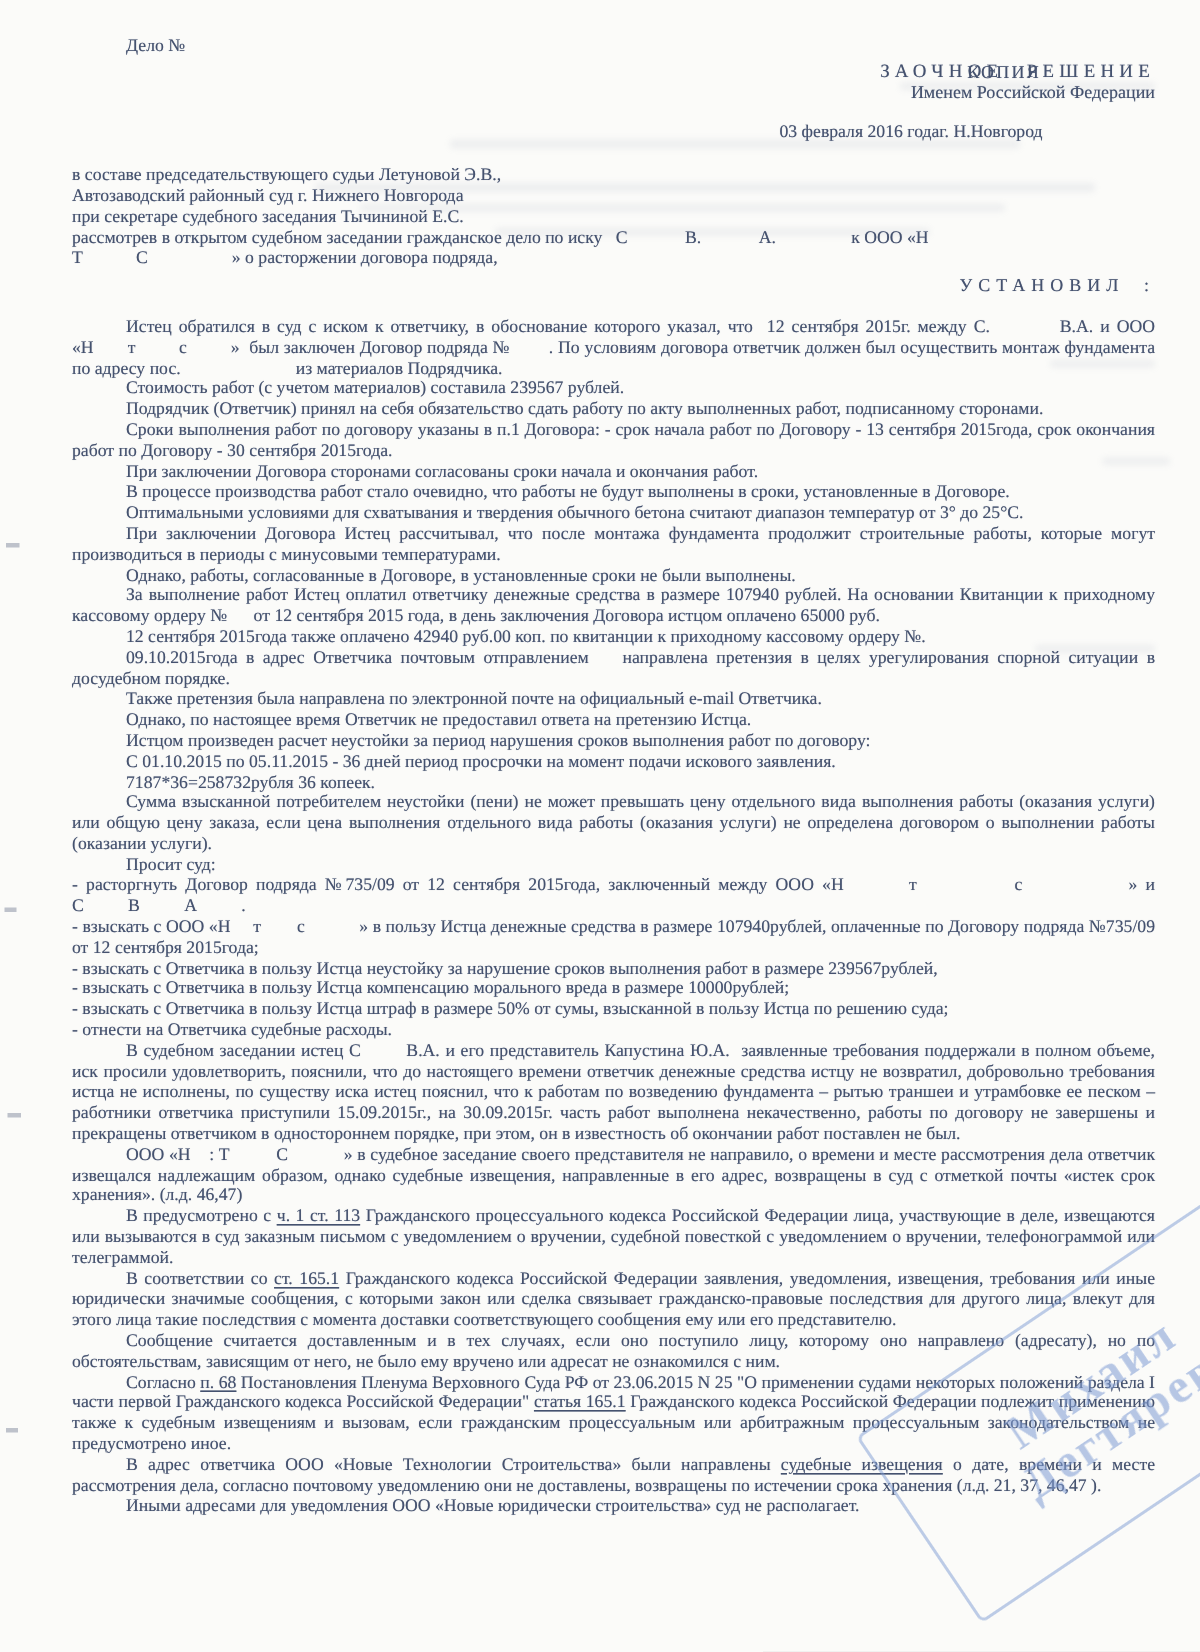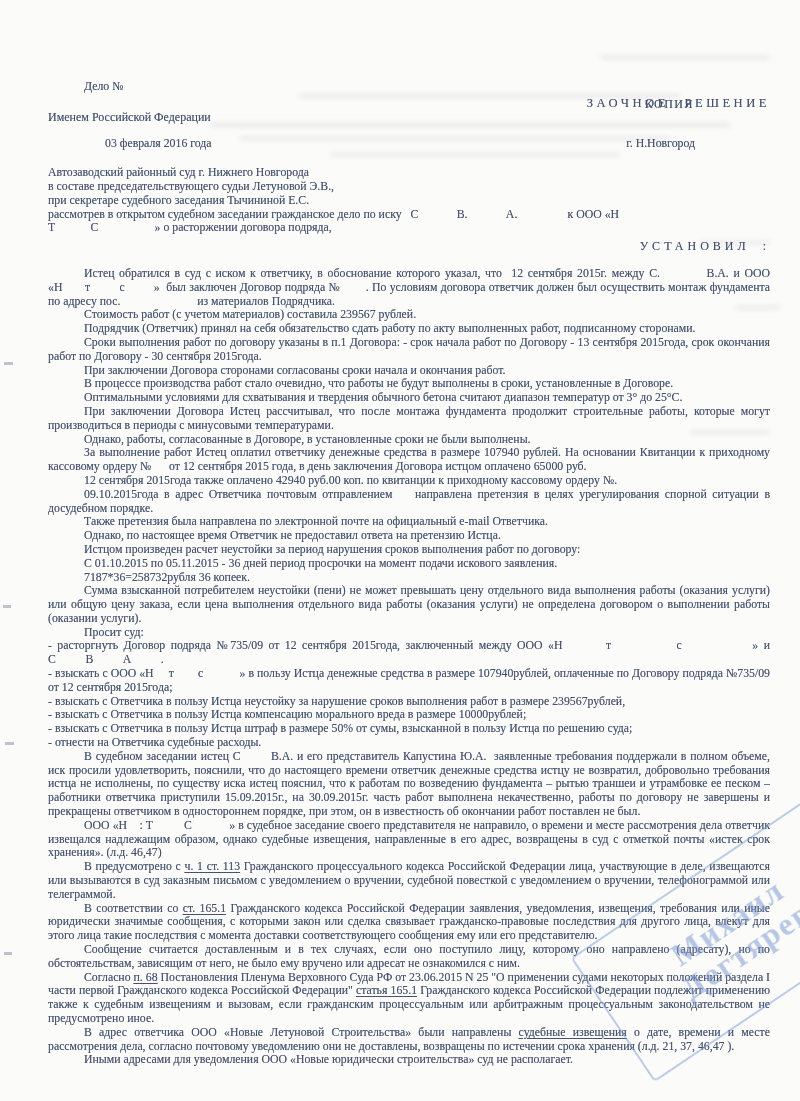--- a/index.html
+++ b/index.html
@@ -8,26 +8,26 @@
   .page {
     position:relative; width:800px; height:1101px; margin:0 auto;
     background:#fbfbf9; overflow:hidden;
     color:#45526f;
   }
   .content {
     position:absolute; left:48px; top:0; width:722px;
     font-size:11.8px; line-height:13.8px;
     text-shadow:0 0 0.5px rgba(69,82,111,.55);
   }
-  .case-row { padding-top:80px; padding-left:36px; }
+  .case-row { padding-top:24px; padding-left:36px; }
   .title-row { position:relative; margin-top:3px; text-align:right; }
   .doc-title { font-size:12.6px; letter-spacing:3.5px; word-spacing:9px; }
   .copy-label { position:absolute; top:1px; right:76px; font-size:12px; letter-spacing:1.5px; }
-  .subtitle { text-align:left; font-size:12px; }
-  .date-row { display:flex; justify-content:space-between; margin-top:13px; padding-left:57px; padding-right:75px; }
+  .subtitle { text-align:right; font-size:12px; }
+  .date-row { display:flex; justify-content:flex-end; margin-top:13px; padding-left:57px; padding-right:75px; }
   .intro-block { margin-top:15px; }
   .intro-line { text-align:left; }
   .ustanovil { text-align:right; letter-spacing:4px; word-spacing:6px; margin-top:5px; margin-bottom:13px; font-size:12px; }
   .para { text-align:justify; }
   .para.ind { text-indent:36px; }
   .u { text-decoration:underline; text-underline-offset:2px; }
 
   
   .watermark {
     position:absolute; left:592px; top:878px; width:300px; height:150px;
@@ -73,22 +73,22 @@
     </div>
 
     <div class="subtitle">Именем Российской Федерации</div>
 
     <div class="date-row">
       <span>03 февраля 2016 года</span>
       <span>г. Н.Новгород</span>
     </div>
 
     <div class="intro-block">
+        <div class="intro-line"><span>в составе председательствующего судьи Летуновой Э.В.,</span></div>
         <div class="intro-line"><span>Автозаводский районный суд г. Нижнего Новгорода</span></div>
-        <div class="intro-line"><span>в составе председательствующего судьи Летуновой Э.В.,</span></div>
         <div class="intro-line"><span>при секретаре судебного заседания Тычининой Е.С.</span></div>
         <div class="intro-line"><span>рассмотрев в открытом судебном заседании гражданское дело по иску</span>&nbsp;&nbsp;&nbsp;<span>С</span>&nbsp;&nbsp;&nbsp;&nbsp;&nbsp;&nbsp;&nbsp;&nbsp;&nbsp;&nbsp;&nbsp;&nbsp;&nbsp;<span>В.</span>&nbsp;&nbsp;&nbsp;&nbsp;&nbsp;&nbsp;&nbsp;&nbsp;&nbsp;&nbsp;&nbsp;&nbsp;&nbsp;<span>А.</span>&nbsp;&nbsp;&nbsp;&nbsp;&nbsp;&nbsp;&nbsp;&nbsp;&nbsp;&nbsp;&nbsp;&nbsp;&nbsp;&nbsp;&nbsp;&nbsp;&nbsp;<span>к ООО «Н</span></div>
         <div class="intro-line"><span>Т</span>&nbsp;&nbsp;&nbsp;&nbsp;&nbsp;&nbsp;&nbsp;&nbsp;&nbsp;&nbsp;&nbsp;&nbsp;<span>С</span>&nbsp;&nbsp;&nbsp;&nbsp;&nbsp;&nbsp;&nbsp;&nbsp;&nbsp;&nbsp;&nbsp;&nbsp;&nbsp;&nbsp;&nbsp;&nbsp;&nbsp;&nbsp;&nbsp;<span>» о расторжении договора подряда,</span></div>
       </div>
 
     <div class="ustanovil">УСТАНОВИЛ :</div>
 
     <div>
         <p class="para ind"><span>Истец обратился в суд с иском к ответчику, в обоснование которого указал, что </span>&nbsp;<span>12 сентября 2015г. между С.</span>&nbsp;&nbsp;&nbsp;&nbsp;&nbsp;&nbsp;&nbsp;&nbsp;&nbsp;&nbsp;<span>В.А. и ООО «Н</span>&nbsp;&nbsp;&nbsp;&nbsp;&nbsp;&nbsp;&nbsp;<span>т</span>&nbsp;&nbsp;&nbsp;&nbsp;&nbsp;&nbsp;&nbsp;&nbsp;&nbsp;<span>с</span>&nbsp;&nbsp;&nbsp;&nbsp;&nbsp;&nbsp;&nbsp;&nbsp;&nbsp;<span>» </span>&nbsp;<span>был заключен Договор подряда №</span>&nbsp;&nbsp;&nbsp;&nbsp;&nbsp;&nbsp;&nbsp;&nbsp;<span>. По условиям договора ответчик должен был осуществить монтаж фундамента по адресу пос.</span>&nbsp;&nbsp;&nbsp;&nbsp;&nbsp;&nbsp;&nbsp;&nbsp;&nbsp;&nbsp;&nbsp;&nbsp;&nbsp;&nbsp;&nbsp;&nbsp;&nbsp;&nbsp;&nbsp;&nbsp;&nbsp;&nbsp;&nbsp;&nbsp;&nbsp;&nbsp;<span>из материалов Подрядчика.</span></p>
         <p class="para ind"><span>Стоимость работ (с учетом материалов) составила 239567  рублей.</span></p>
@@ -114,21 +114,21 @@
         <p class="para"><span>- взыскать  с  Ответчика  в  пользу  Истца  неустойку  за  нарушение  сроков выполнения работ в размере 239567рублей,</span></p>
         <p class="para"><span>- взыскать с Ответчика в пользу Истца компенсацию морального вреда в размере 10000рублей;</span></p>
         <p class="para"><span>- взыскать  с  Ответчика  в  пользу  Истца  штраф  в  размере  50%  от сумы, взысканной в пользу Истца по решению суда;</span></p>
         <p class="para"><span>- отнести на Ответчика судебные расходы.</span></p>
         <p class="para ind"><span>В судебном заседании истец С</span>&nbsp;&nbsp;&nbsp;&nbsp;&nbsp;&nbsp;&nbsp;&nbsp;<span>В.А.  и его представитель Капустина Ю.А.</span>&nbsp;&nbsp;<span>заявленные требования поддержали в полном объеме, иск просили удовлетворить, пояснили, что до настоящего времени ответчик денежные средства  истцу не возвратил, добровольно требования истца не исполнены, по существу иска истец пояснил, что к работам по возведению фундамента – рытью траншеи и утрамбовке ее песком – работники ответчика приступили 15.09.2015г., на 30.09.2015г. часть работ выполнена некачественно, работы по договору не завершены и прекращены ответчиком в одностороннем порядке, при этом, он в известность об окончании работ поставлен не был.</span></p>
         <p class="para ind"><span>ООО «Н</span>&nbsp;&nbsp;&nbsp;&nbsp;<span>: Т</span>&nbsp;&nbsp;&nbsp;&nbsp;&nbsp;&nbsp;&nbsp;&nbsp;&nbsp;&nbsp;<span>С</span>&nbsp;&nbsp;&nbsp;&nbsp;&nbsp;&nbsp;&nbsp;&nbsp;&nbsp;&nbsp;&nbsp;&nbsp;<span>» в судебное заседание своего представителя не направило, о времени и месте рассмотрения дела ответчик извещался надлежащим образом, однако судебные извещения, направленные в его адрес, возвращены в суд с отметкой почты «истек срок хранения». (л.д. 46,47)</span></p>
         <p class="para ind"><span>В предусмотрено с </span><span class="u">ч. 1 ст. 113</span><span> Гражданского процессуального кодекса Российской Федерации лица, участвующие в деле, извещаются или вызываются в суд заказным письмом с уведомлением о вручении, судебной повесткой с уведомлением о вручении, телефонограммой или телеграммой.</span></p>
         <p class="para ind"><span>В соответствии со </span><span class="u">ст. 165.1</span><span> Гражданского кодекса Российской Федерации заявления, уведомления, извещения, требования или иные юридически значимые сообщения, с которыми закон или сделка связывает гражданско-правовые последствия для другого лица, влекут для этого лица такие последствия с момента доставки соответствующего сообщения ему или его представителю.</span></p>
         <p class="para ind"><span>Сообщение считается доставленным и в тех случаях, если оно поступило лицу, которому оно направлено (адресату), но по обстоятельствам, зависящим от него, не было ему вручено или адресат не ознакомился с ним.</span></p>
         <p class="para ind"><span>Согласно </span><span class="u">п. 68</span><span> Постановления Пленума Верховного Суда РФ от 23.06.2015 N 25 "О применении судами некоторых положений раздела I части первой Гражданского кодекса Российской Федерации" </span><span class="u">статья 165.1</span><span> Гражданского кодекса Российской Федерации подлежит применению также к судебным извещениям и вызовам, если гражданским процессуальным или арбитражным процессуальным законодательством не предусмотрено иное.</span></p>
-        <p class="para ind"><span>В адрес ответчика ООО «Новые Летуновой  Строительства» были направлены </span><span class="u">судебные извещения</span><span> о дате, времени и месте рассмотрения дела, согласно почтовому уведомлению они не доставлены, возвращены по истечении срока хранения (л.д. 21, 37, 46,47 ).</span></p>
+        <p class="para ind"><span>В адрес ответчика ООО «Новые Технологии  Строительства» были направлены </span><span class="u">судебные извещения</span><span> о дате, времени и месте рассмотрения дела, согласно почтовому уведомлению они не доставлены, возвращены по истечении срока хранения (л.д. 21, 37, 46,47 ).</span></p>
         <p class="para ind"><span>Иными адресами для уведомления ООО «Новые юридически строительства» суд  не располагает.</span></p>
       </div>
 
   </div>
 
   <div class="watermark">
     <div class="wm-line">Михаил</div>
     <div class="wm-line">Дегтярев</div>
   </div>
 

